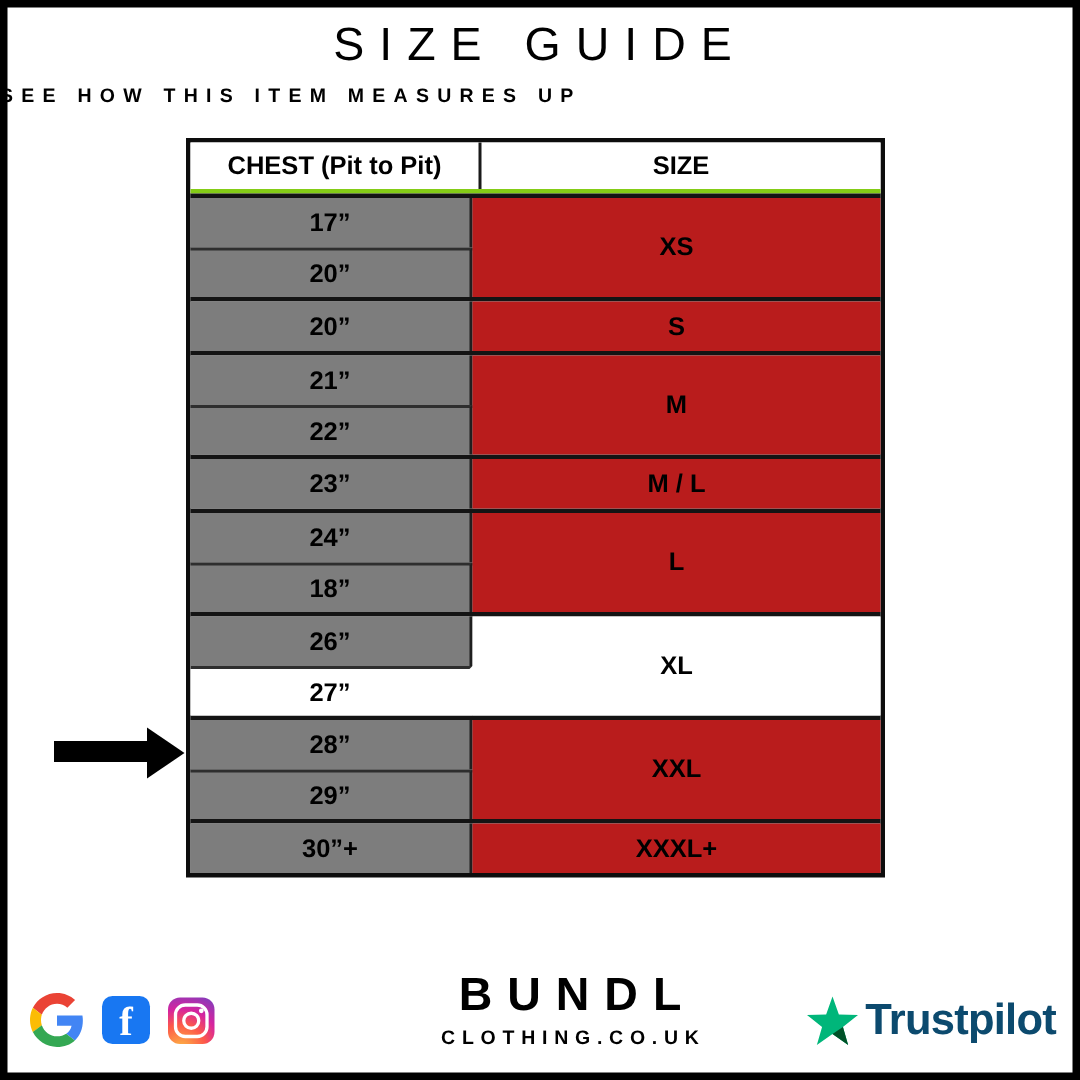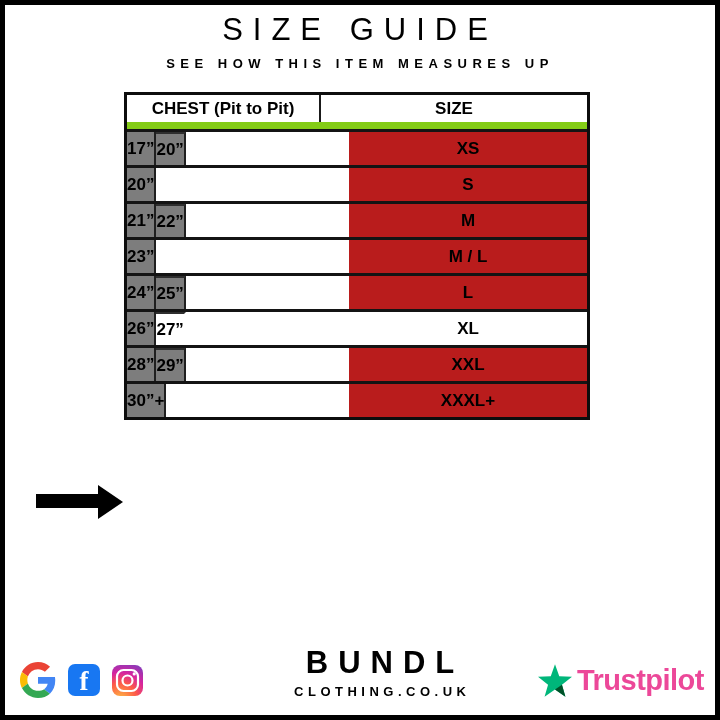--- a/index.html
+++ b/index.html
@@ -20,41 +20,41 @@
   
   .page-title {
     position: absolute; top: 12px; left: 0; right: 0;
     text-align: center;
     font-size: 31px; font-weight: 400;
     letter-spacing: 10px;
     white-space: nowrap;
   }
   .page-subtitle {
     position: absolute; top: 56px; left: 0; right: 0;
-    text-align: center;
+    text-align: left;
     font-size: 13px; font-weight: 700;
     letter-spacing: 5.5px;
     white-space: nowrap;
   }
   
   .size-table {
     position: absolute; left: 124px; top: 92px; width: 466px;
     border: 3px solid #0d0d0d;
     background: #fff;
   }
-  .header-row { display: flex; height: 34px; background: #fff; border-bottom: 7px solid #84cc16; }
+  .header-row { display: flex; height: 34px; background: #fff; border-bottom: 3px solid #84cc16; }
   .th {
     display: flex; align-items: center; justify-content: center;
     font-size: 17px; font-weight: 700;
   }
   .th-chest { width: 194px; border-right: 2px solid #1a1a1a; }
   .th-size { flex: 1; }
   .group { display: flex; border-top: 3px solid #141414; }
   .group:first-of-type { border-top: none; }
-  .chest-col { width: 222px; display: flex; flex-direction: row; }
+  .chest-col { width: 188px; display: flex; flex-direction: column; }
   .chest-cell {
     height: 33px; background: #7d7d7d;
     display: flex; align-items: center; justify-content: center;
     font-size: 17px; font-weight: 700;
     border-right: 2px solid #1f1f1f;
   }
   .chest-cell + .chest-cell { border-top: 2px solid #2e2e2e; }
   .size-cell {
     flex: 1; background: #b91c1c;
     display: flex; align-items: center; justify-content: center;
@@ -86,21 +86,21 @@
   }
   .instagram-icon {
     width: 31px; height: 31px; border-radius: 8px;
     background: radial-gradient(circle at 28% 110%, #fdb843 0%, #fd5949 40%, #d6249f 65%, #8a3ab9 92%);
     display: flex; align-items: center; justify-content: center;
   }
   .brand-block { position: absolute; left: 0; right: 0; top: 645px; text-align: center; margin-left: 40px; }
   .brand-name { font-size: 31px; font-weight: 700; letter-spacing: 10px; text-indent: 10px; }
   .brand-domain { font-size: 13px; font-weight: 700; letter-spacing: 4.5px; text-indent: 4.5px; margin-top: 3px; }
   .trustpilot { position: absolute; right: 16px; top: 664px; display: flex; align-items: center; gap: 5px; }
-  .trustpilot-label { font-size: 29px; font-weight: 700; color: #ec4899; letter-spacing: -0.5px; }
+  .trustpilot-label { font-size: 29px; font-weight: 700; color: #0c4a6e; letter-spacing: -0.5px; }
 </style>
 </head>
 <body>
 
 <div class="frame"></div>
 
 <div class="page-title">SIZE GUIDE</div>
 <div class="page-subtitle">SEE HOW THIS ITEM MEASURES UP</div>
 
 <div class="size-table">
@@ -135,21 +135,21 @@
   <div class="group">
     <div class="chest-col">
       <div class="chest-cell">23”</div>
     </div>
     <div class="size-cell">M / L</div>
   </div>
 
   <div class="group">
     <div class="chest-col">
       <div class="chest-cell">24”</div>
-      <div class="chest-cell">25”</div>
+      <div class="chest-cell">18”</div>
     </div>
     <div class="size-cell">L</div>
   </div>
 
   <div class="group">
     <div class="chest-col">
       <div class="chest-cell">26”</div>
       <div class="chest-cell cell-white no-divider">27”</div>
     </div>
     <div class="size-cell cell-white">XL</div>

